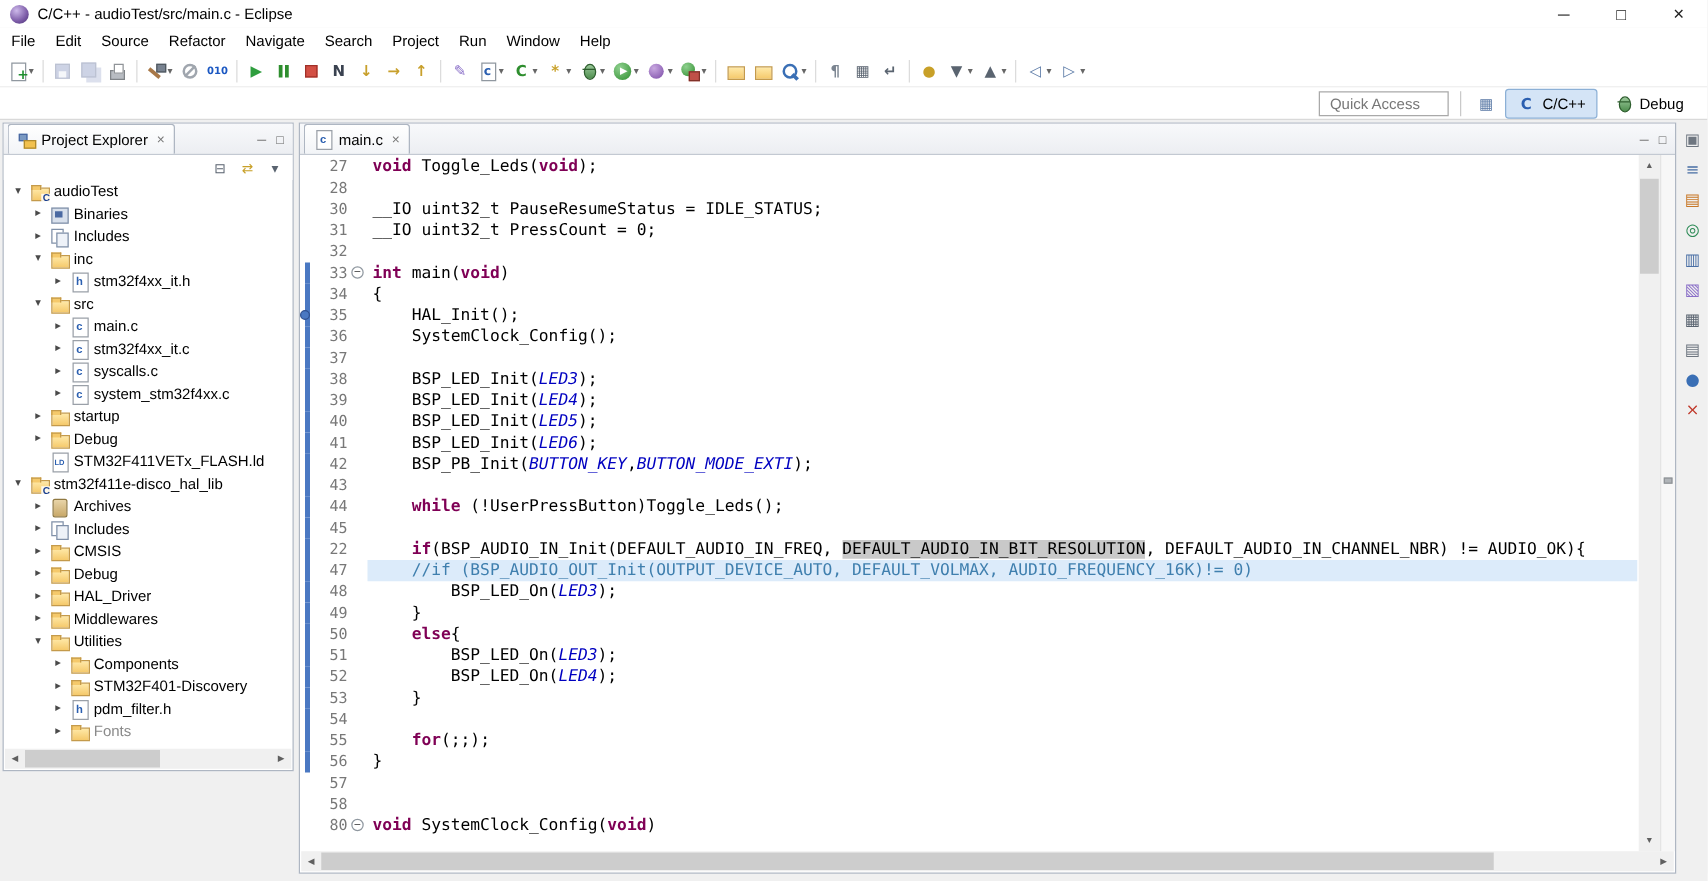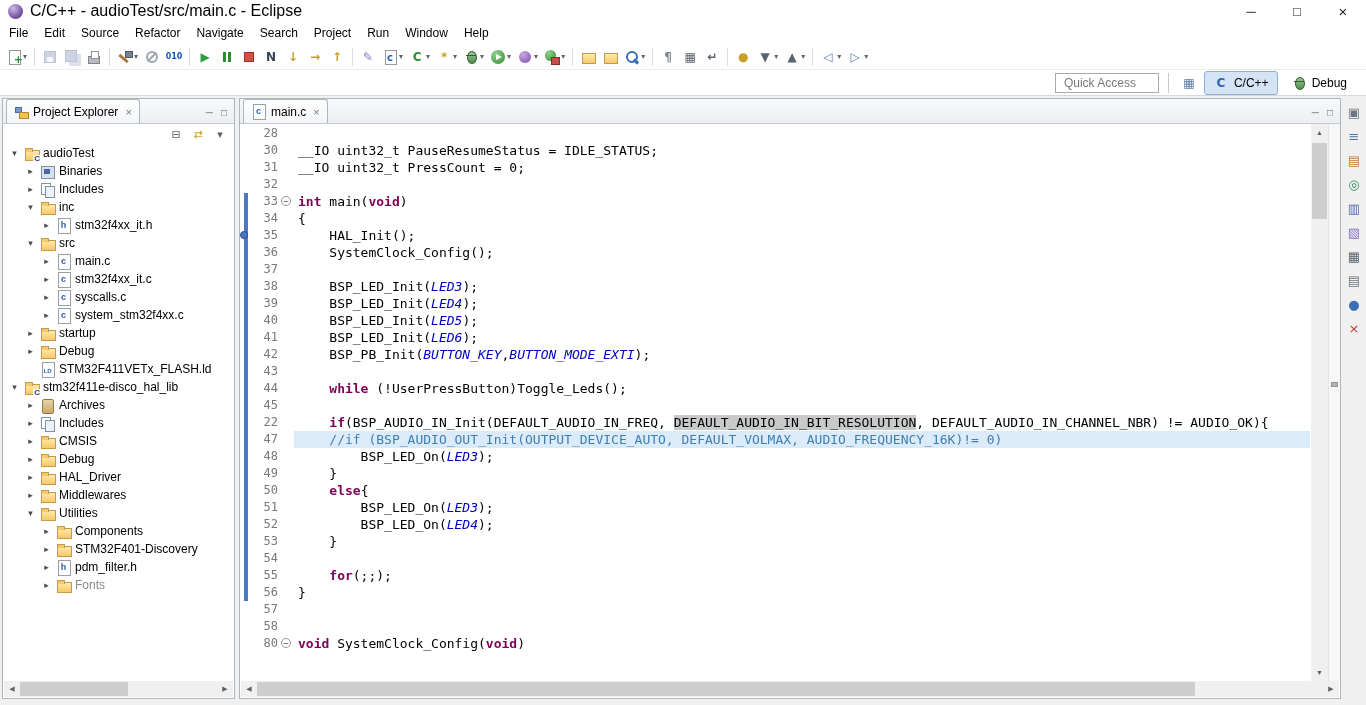--- a/index.html
+++ b/index.html
@@ -4,21 +4,21 @@
 <style>
   *{margin:0;padding:0;box-sizing:border-box;}
   html,body{width:1366px;height:705px;overflow:hidden;}
   body{font-family:"Liberation Sans",sans-serif;font-size:12px;color:#000;background:#F0F0F0;}
   .window{position:relative;width:1366px;height:705px;background:#F0F0F0;}
 
   
   .titlebar{height:22px;background:#fff;display:flex;align-items:center;}
   .app-icon{width:15px;height:15px;margin:0 7px 0 8px;border-radius:50%;
     background:radial-gradient(circle at 35% 30%,#cdb9ea,#7b5aa6 60%,#463070);}
-  .title-text{font-size:16px;}
+  .title-text{font-size:12px;}
   .win-controls{margin-left:auto;display:flex;height:100%;}
   .win-btn{width:46px;display:flex;align-items:center;justify-content:center;font-size:13px;color:#222;}
   .menubar{height:22px;background:#fff;display:flex;align-items:center;padding-left:1px;}
   .menu-item{padding:3px 8px;}
   .toolrow{height:26px;background:#fff;display:flex;align-items:center;padding-left:3px;border-bottom:1px solid #ececec;}
   .toolrow.row2{justify-content:flex-end;padding-right:10px;border-bottom:1px solid #d9d9d9;}
   .tb-btn{height:22px;display:flex;align-items:center;padding:0 2px;margin:0 1px;}
   .tb-btn.disabled{opacity:.4;}
   .tb-sep{width:1px;height:18px;background:#dcdcdc;margin:0 4px;flex:none;}
   .dd{font-size:8px;color:#666;margin-left:1px;}
@@ -53,21 +53,21 @@
   .gi-bug::before{content:"";position:absolute;left:4px;top:2px;width:8px;height:11px;border-radius:50%;background:linear-gradient(#9ac89a,#4e8e4e);border:1px solid #2e5e2e;}
   .gi-bug::after{content:"";position:absolute;left:3px;top:6px;right:3px;height:1px;background:#2e5e2e;}
   .gi-profile::before{content:"";position:absolute;inset:2px;border-radius:50%;background:radial-gradient(circle at 35% 30%,#c8a8e0,#7a4aa6);}
   .gi-flash::before{content:"";position:absolute;left:2px;top:2px;width:8px;height:8px;border:2px solid #3a6fb5;border-radius:50%;}
   .gi-flash::after{content:"";position:absolute;right:1px;bottom:2px;width:6px;height:3px;background:#3a6fb5;transform:rotate(45deg);}
   .gi-folder::before{content:"";position:absolute;left:2px;top:4px;width:12px;height:9px;background:linear-gradient(#ffe9a8,#f5c96b);border:1px solid #c49a4b;}
 
   
   .main{position:absolute;top:96px;left:0;right:0;bottom:0;}
   .panel{position:absolute;background:#fff;border:1px solid #aeb6c2;}
-  .explorer{left:2px;top:2px;width:233px;height:601px;}
+  .explorer{left:2px;top:2px;width:233px;height:519px;}
   .editor{left:239px;top:2px;right:25px;height:601px;}
   .rstrip{position:absolute;right:0;top:2px;width:24px;height:601px;background:#F0F0F0;display:flex;flex-direction:column;align-items:center;padding-top:2px;}
   .rs-btn{width:22px;height:24px;display:flex;align-items:center;justify-content:center;}
   .rs-glyph{font-size:13px;font-family:"DejaVu Sans",sans-serif;}
 
   
   .view-header{height:25px;background:linear-gradient(#f8f9fb,#eceef2);border-bottom:1px solid #c3c9d2;display:flex;align-items:flex-end;}
   .tab{position:relative;display:flex;align-items:center;gap:5px;height:24px;padding:0 7px;margin-left:3px;
        background:linear-gradient(#ffffff,#f2f4f7);border:1px solid #aeb6c2;border-bottom:none;border-radius:3px 3px 0 0;}
   .tab-close{color:#777;font-size:11px;margin-left:2px;}
@@ -488,20 +488,26 @@
         </div>
         <div class="panel-btns">
           <span>─</span>
           <span>□</span>
         </div>
       </div>
       <div class="editor-body">
         <div class="code-area">
             <div class="code-row">
               <span class="diff-cell"></span>
+              <span class="num-cell">27</span>
+              <span class="fold-cell"></span>
+              <span class="code-cell"><span class="tk-k">void</span><span class="tk-p"> Toggle_Leds(</span><span class="tk-k">void</span><span class="tk-p">);</span></span>
+            </div>
+            <div class="code-row">
+              <span class="diff-cell"></span>
               <span class="num-cell">28</span>
               <span class="fold-cell"></span>
               <span class="code-cell"></span>
             </div>
             <div class="code-row">
               <span class="diff-cell"></span>
               <span class="num-cell">30</span>
               <span class="fold-cell"></span>
               <span class="code-cell"><span class="tk-p">__IO uint32_t PauseResumeStatus = IDLE_STATUS;</span></span>
             </div>

